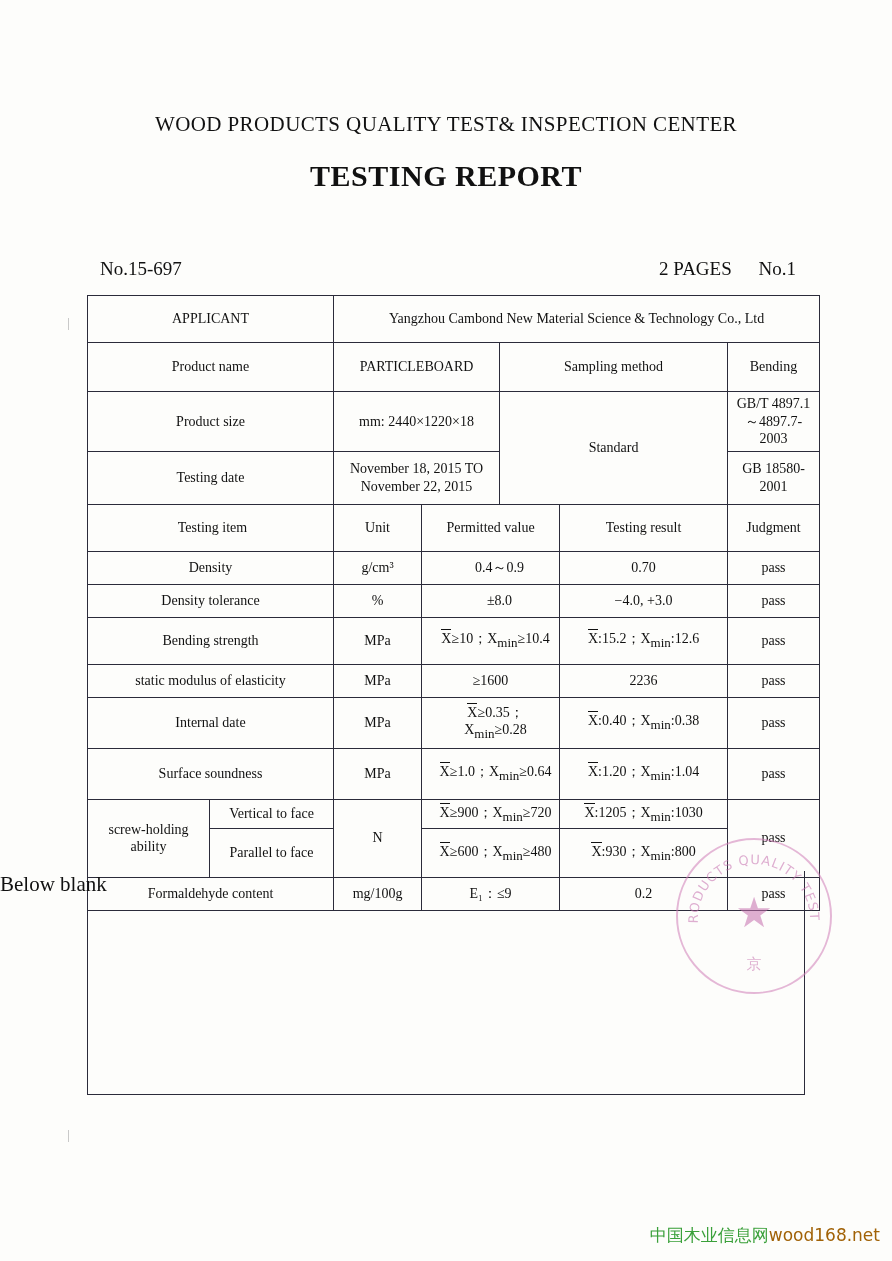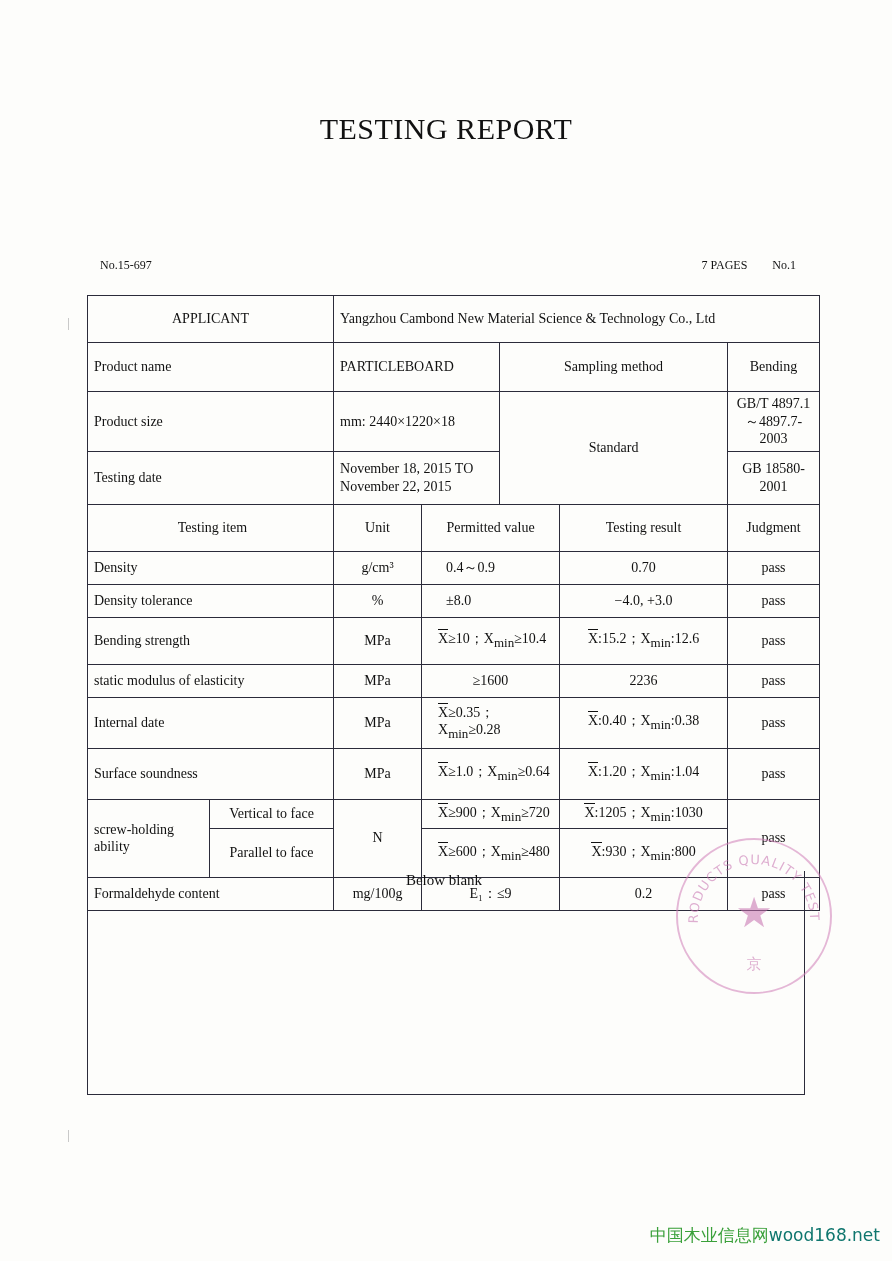--- a/index.html
+++ b/index.html
@@ -31,34 +31,34 @@
   }
   .hline1, .hline2 {
     font-size: 21px;
     letter-spacing: 0.4px;
     margin-bottom: 22px;
     font-family: "Liberation Serif", serif;
   }
   .hline2 { margin-bottom: 16px; }
   .htitle {
     font-size: 30px;
-    font-weight: 400;
+    font-weight: 700;
     letter-spacing: 0.5px;
     margin-bottom: 6px;
   }
 
   
   .meta {
     position: absolute;
     left: 100px;
     right: 96px;
     top: 258px;
     display: flex;
     justify-content: space-between;
-    font-size: 12px;
+    font-size: 19px;
   }
   .meta .right span { margin-left: 22px; }
 
   
   .tbl-wrap {
     position: absolute;
     left: 87px;
     top: 295px;
     width: 718px;
     font-family: Liberation Serif, serif;
@@ -68,43 +68,43 @@
     width: 100%;
     table-layout: fixed;
   }
   table.report td {
     border: 1px solid #2b2b3a;
     padding: 3px 6px;
     font-size: 14px;
     vertical-align: middle;
     line-height: 1.25;
   }
-  .c-left { text-align: left; padding-left: 10px; }
+  .c-left { text-align: center; padding-left: 10px; }
   .c-ctr  { text-align: center; }
   .big    { font-size: 17px; }
   .mid    { font-size: 15px; }
   .small  { font-size: 13px; }
   .h-row td { font-size: 17px; text-align: center; height: 40px; }
   .pad-l { padding-left: 14px; }
   .xbar { position: relative; display: inline-block; padding-top: 1px; }
   .xbar::before {
     content: "";
     position: absolute;
     left: 0; right: 0; top: 0px;
     border-top: 1px solid #111;
   }
   sub { font-size: 13px; }
 
   
   .blank-note {
     position: absolute;
     left: 0; right: 4px;
     top: 872px;
-    text-align: center;
-    font-size: 15px;
+    text-align: left;
+    font-size: 21px;
   }
   .empty-box {
     position: absolute;
     left: 87px;
     top: 871px;
     width: 718px;
     height: 224px;
     border: 1px solid #2b2b3a;
     border-top: none;
     box-sizing: border-box;
@@ -153,41 +153,42 @@
   
   .footer-mark {
     position: absolute;
     right: 12px;
     bottom: 14px;
     font-size: 17px;
     font-family: "DejaVu Sans", sans-serif;
     color: #3aa03a;
     white-space: nowrap;
   }
-  .footer-mark .red { color: #0f766e; margin-top: 12px; }
+  .footer-mark .red { color: #a16207; margin-top: 12px; }
 
   
   .tick {
     position: absolute;
     background: #c9c9c9;
   }
 </style>
 </head>
 <body>
 
 <div class="page">
 
   <div class="header">
+    <div class="hline1">WOOD PRODUCTS QUALITY TEST&amp; INSPECTION CENTER</div>
     <div class="htitle">TESTING REPORT</div>
   </div>
 
   <div class="meta">
     <div class="left">No.15-697</div>
     <div class="right">
-      <span>7 PAGES</span>
+      <span>2 PAGES</span>
       <span>No.1</span>
     </div>
   </div>
 
   <div class="tbl-wrap">
     <table class="report">
       <colgroup>
         <col style="width:122px">
         <col style="width:124px">
         <col style="width:88px">

